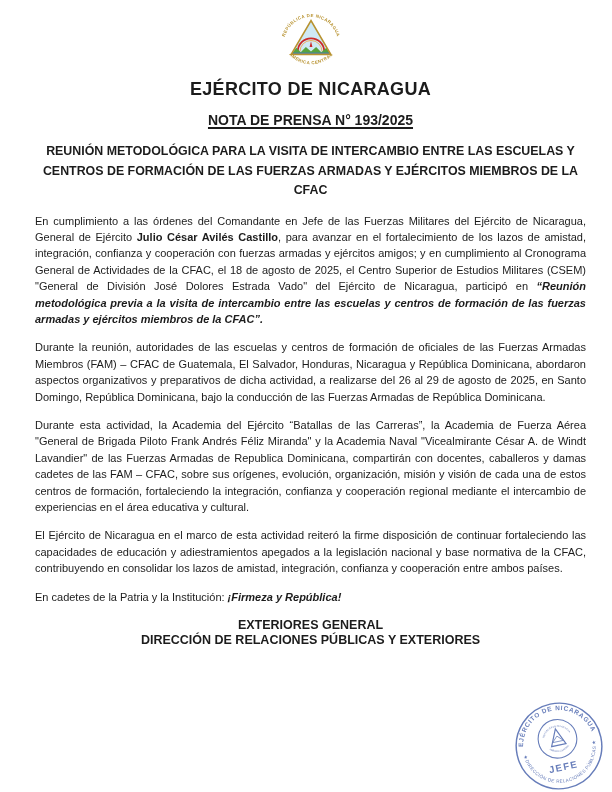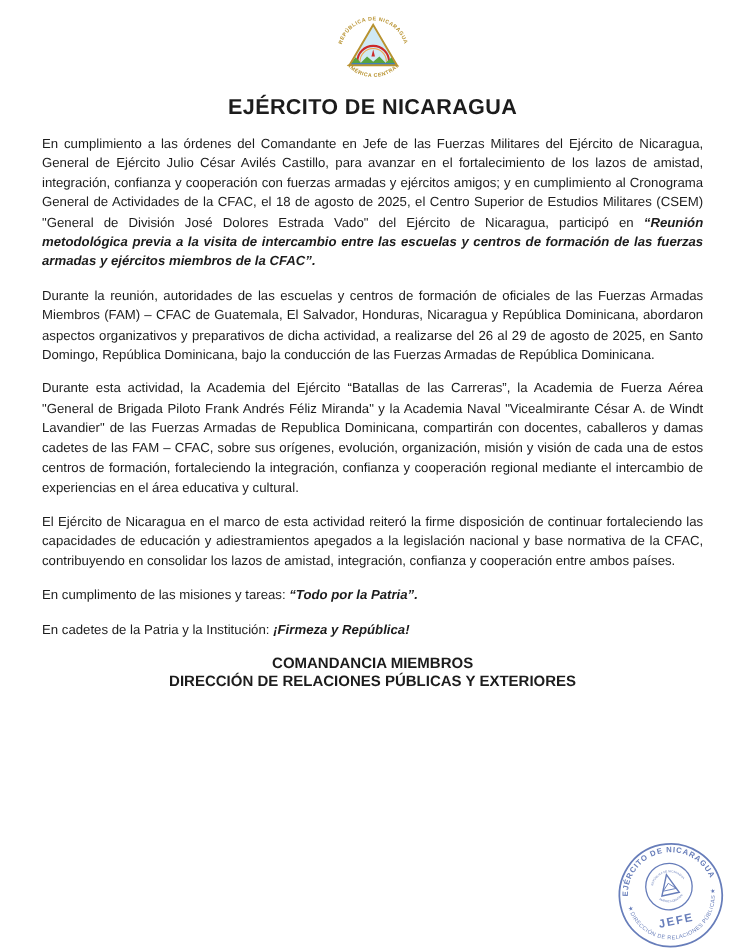--- a/index.html
+++ b/index.html
@@ -14,21 +14,21 @@
   .emblem{width:88px;height:58px;margin:10px auto 0;display:block;}
   .emblem svg{display:block;width:100%;height:100%;}
   .doc-title{margin-top:11px;text-align:center;font-size:18px;font-weight:bold;letter-spacing:.3px;}
   .press-note{margin-top:12px;text-align:center;font-size:14px;font-weight:bold;
               text-decoration:underline;text-decoration-thickness:1.5px;text-underline-offset:2px;}
   .headline{margin-top:14px;text-align:center;font-size:12.4px;font-weight:bold;line-height:19.5px;padding:0 4px;}
   .bodytext{margin-top:1px;}
   .para{font-size:11px;line-height:16.4px;text-align:justify;margin-top:12px;}
   .para.noalign{text-align:left;}
   .seg-n{font-weight:normal;font-style:normal;}
-  .seg-b{font-weight:normal;}
+  .seg-b{font-weight:bold;}
   .seg-bi{font-weight:bold;font-style:italic;}
   .signature{margin-top:13px;text-align:center;font-weight:bold;font-size:12.5px;line-height:15px;}
   .seal{position:absolute;left:513px;top:700px;width:92px;height:92px;opacity:.85;
         transform:rotate(-12deg);}
   .seal svg{display:block;width:100%;height:100%;}
   .seal-stroke{fill:none;stroke:var(--seal-blue);}
   .seal-text{fill:var(--seal-blue);font-family:"Liberation Sans",sans-serif;}
   .gold-text{fill:var(--emblem-gold);font-family:"Liberation Sans",sans-serif;font-weight:bold;}
 </style>
 </head>
@@ -57,32 +57,33 @@
         <rect x="33" y="57.5" width="54" height="3" style="fill:var(--emblem-water)"></rect>
       </g>
       <path d="M60,14 L33,60 L87,60 Z" fill="none" style="stroke:var(--emblem-gold)" stroke-width="2.2"></path>
       <text class="gold-text" font-size="6" letter-spacing="0.6">
         <textPath href="#emArcB" startOffset="50%" text-anchor="middle">AMÉRICA CENTRAL</textPath>
       </text>
     </svg>
   </div>
 
   <h1 class="doc-title">EJÉRCITO DE NICARAGUA</h1>
+  <div class="press-note">NOTA DE PRENSA N° 193/2025</div>
+  <h2 class="headline">REUNIÓN METODOLÓGICA PARA LA VISITA DE INTERCAMBIO ENTRE LAS ESCUELAS Y CENTROS DE FORMACIÓN DE LAS FUERZAS ARMADAS Y EJÉRCITOS MIEMBROS DE LA CFAC</h2>
 
   <div class="bodytext">
     <p class="para"><span class="seg-n">En cumplimiento a las órdenes del Comandante en Jefe de las Fuerzas Militares del Ejército de Nicaragua, General de Ejército </span><span class="seg-b">Julio César Avilés Castillo</span><span class="seg-n">, para avanzar en el fortalecimiento de los lazos de amistad, integración, confianza y cooperación con fuerzas armadas y ejércitos amigos; y en cumplimiento al Cronograma General de Actividades de la CFAC, el 18 de agosto de 2025, el Centro Superior de Estudios Militares (CSEM) "General de División José Dolores Estrada Vado" del Ejército de Nicaragua, participó en </span><span class="seg-bi">“Reunión metodológica previa a la visita de intercambio entre las escuelas y centros de formación de las fuerzas armadas y ejércitos miembros de la CFAC”.</span></p>
     <p class="para"><span class="seg-n">Durante la reunión, autoridades de las escuelas y centros de formación de oficiales de las Fuerzas Armadas Miembros (FAM) – CFAC de Guatemala, El Salvador, Honduras, Nicaragua y República Dominicana, abordaron aspectos organizativos y preparativos de dicha actividad, a realizarse del 26 al 29 de agosto de 2025, en Santo Domingo, República Dominicana, bajo la conducción de las Fuerzas Armadas de República Dominicana.</span></p>
     <p class="para"><span class="seg-n">Durante esta actividad, la Academia del Ejército “Batallas de las Carreras”, la Academia de Fuerza Aérea "General de Brigada Piloto Frank Andrés Féliz Miranda" y la Academia Naval "Vicealmirante César A. de Windt Lavandier" de las Fuerzas Armadas de Republica Dominicana, compartirán con docentes, caballeros y damas cadetes de las FAM – CFAC, sobre sus orígenes, evolución, organización, misión y visión de cada una de estos centros de formación, fortaleciendo la integración, confianza y cooperación regional mediante el intercambio de experiencias en el área educativa y cultural.</span></p>
     <p class="para"><span class="seg-n">El Ejército de Nicaragua en el marco de esta actividad reiteró la firme disposición de continuar fortaleciendo las capacidades de educación y adiestramientos apegados a la legislación nacional y base normativa de la CFAC, contribuyendo en consolidar los lazos de amistad, integración, confianza y cooperación entre ambos países.</span></p>
-    <p class="para noalign"><span class="seg-n">En cumplimento de las misiones y tareas: </span><span class="seg-bi">“Todo por la Patria”.</span></p>
     <p class="para noalign"><span class="seg-n">En cadetes de la Patria y la Institución: </span><span class="seg-bi">¡Firmeza y República!</span></p>
   </div>
 
   <div class="signature">
-    <div>COMANDANCIA MIEMBROS</div>
+    <div>EXTERIORES GENERAL</div>
     <div>DIRECCIÓN DE RELACIONES PÚBLICAS Y EXTERIORES</div>
   </div>
 
   <div class="seal">
     <svg viewBox="0 0 100 100">
       <defs>
         <path id="sealArcT" d="M 11,50 A 39,39 0 1 1 89,50"></path>
         <path id="sealArcB" d="M 10,50 A 40,40 0 0 0 90,50"></path>
         <path id="sealMiniT" d="M 35,44 A 15,15 0 0 1 65,44"></path>
         <path id="sealMiniB" d="M 36,48 A 16,16 0 0 0 64,48"></path>

